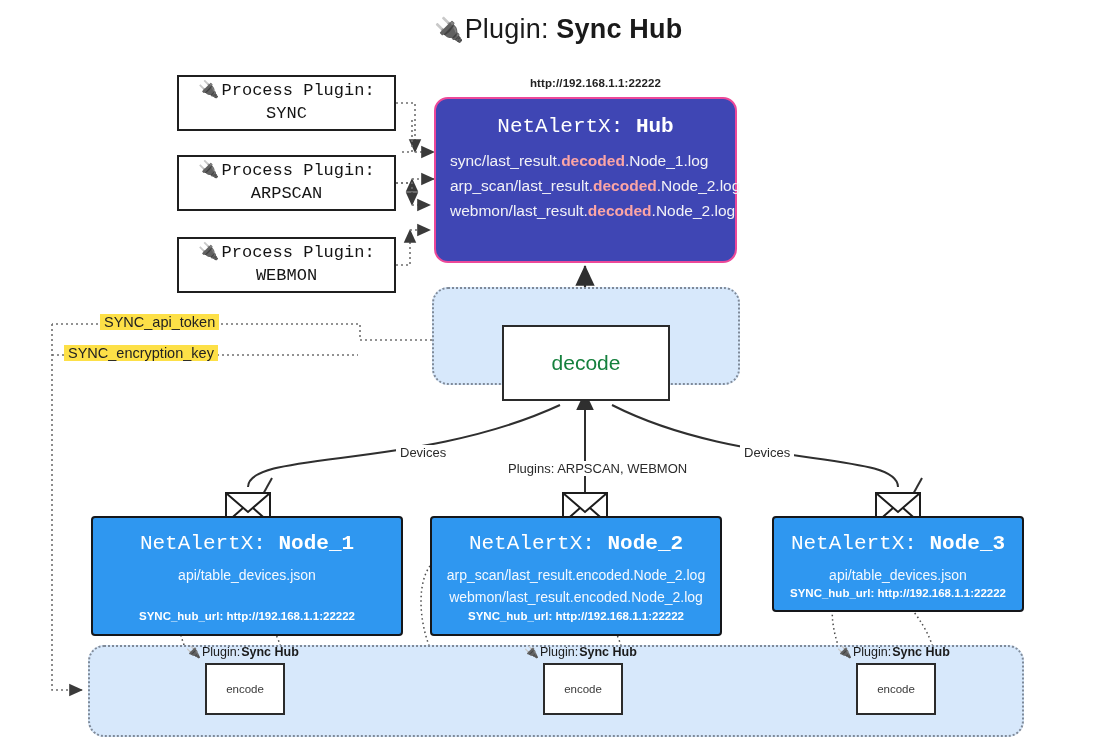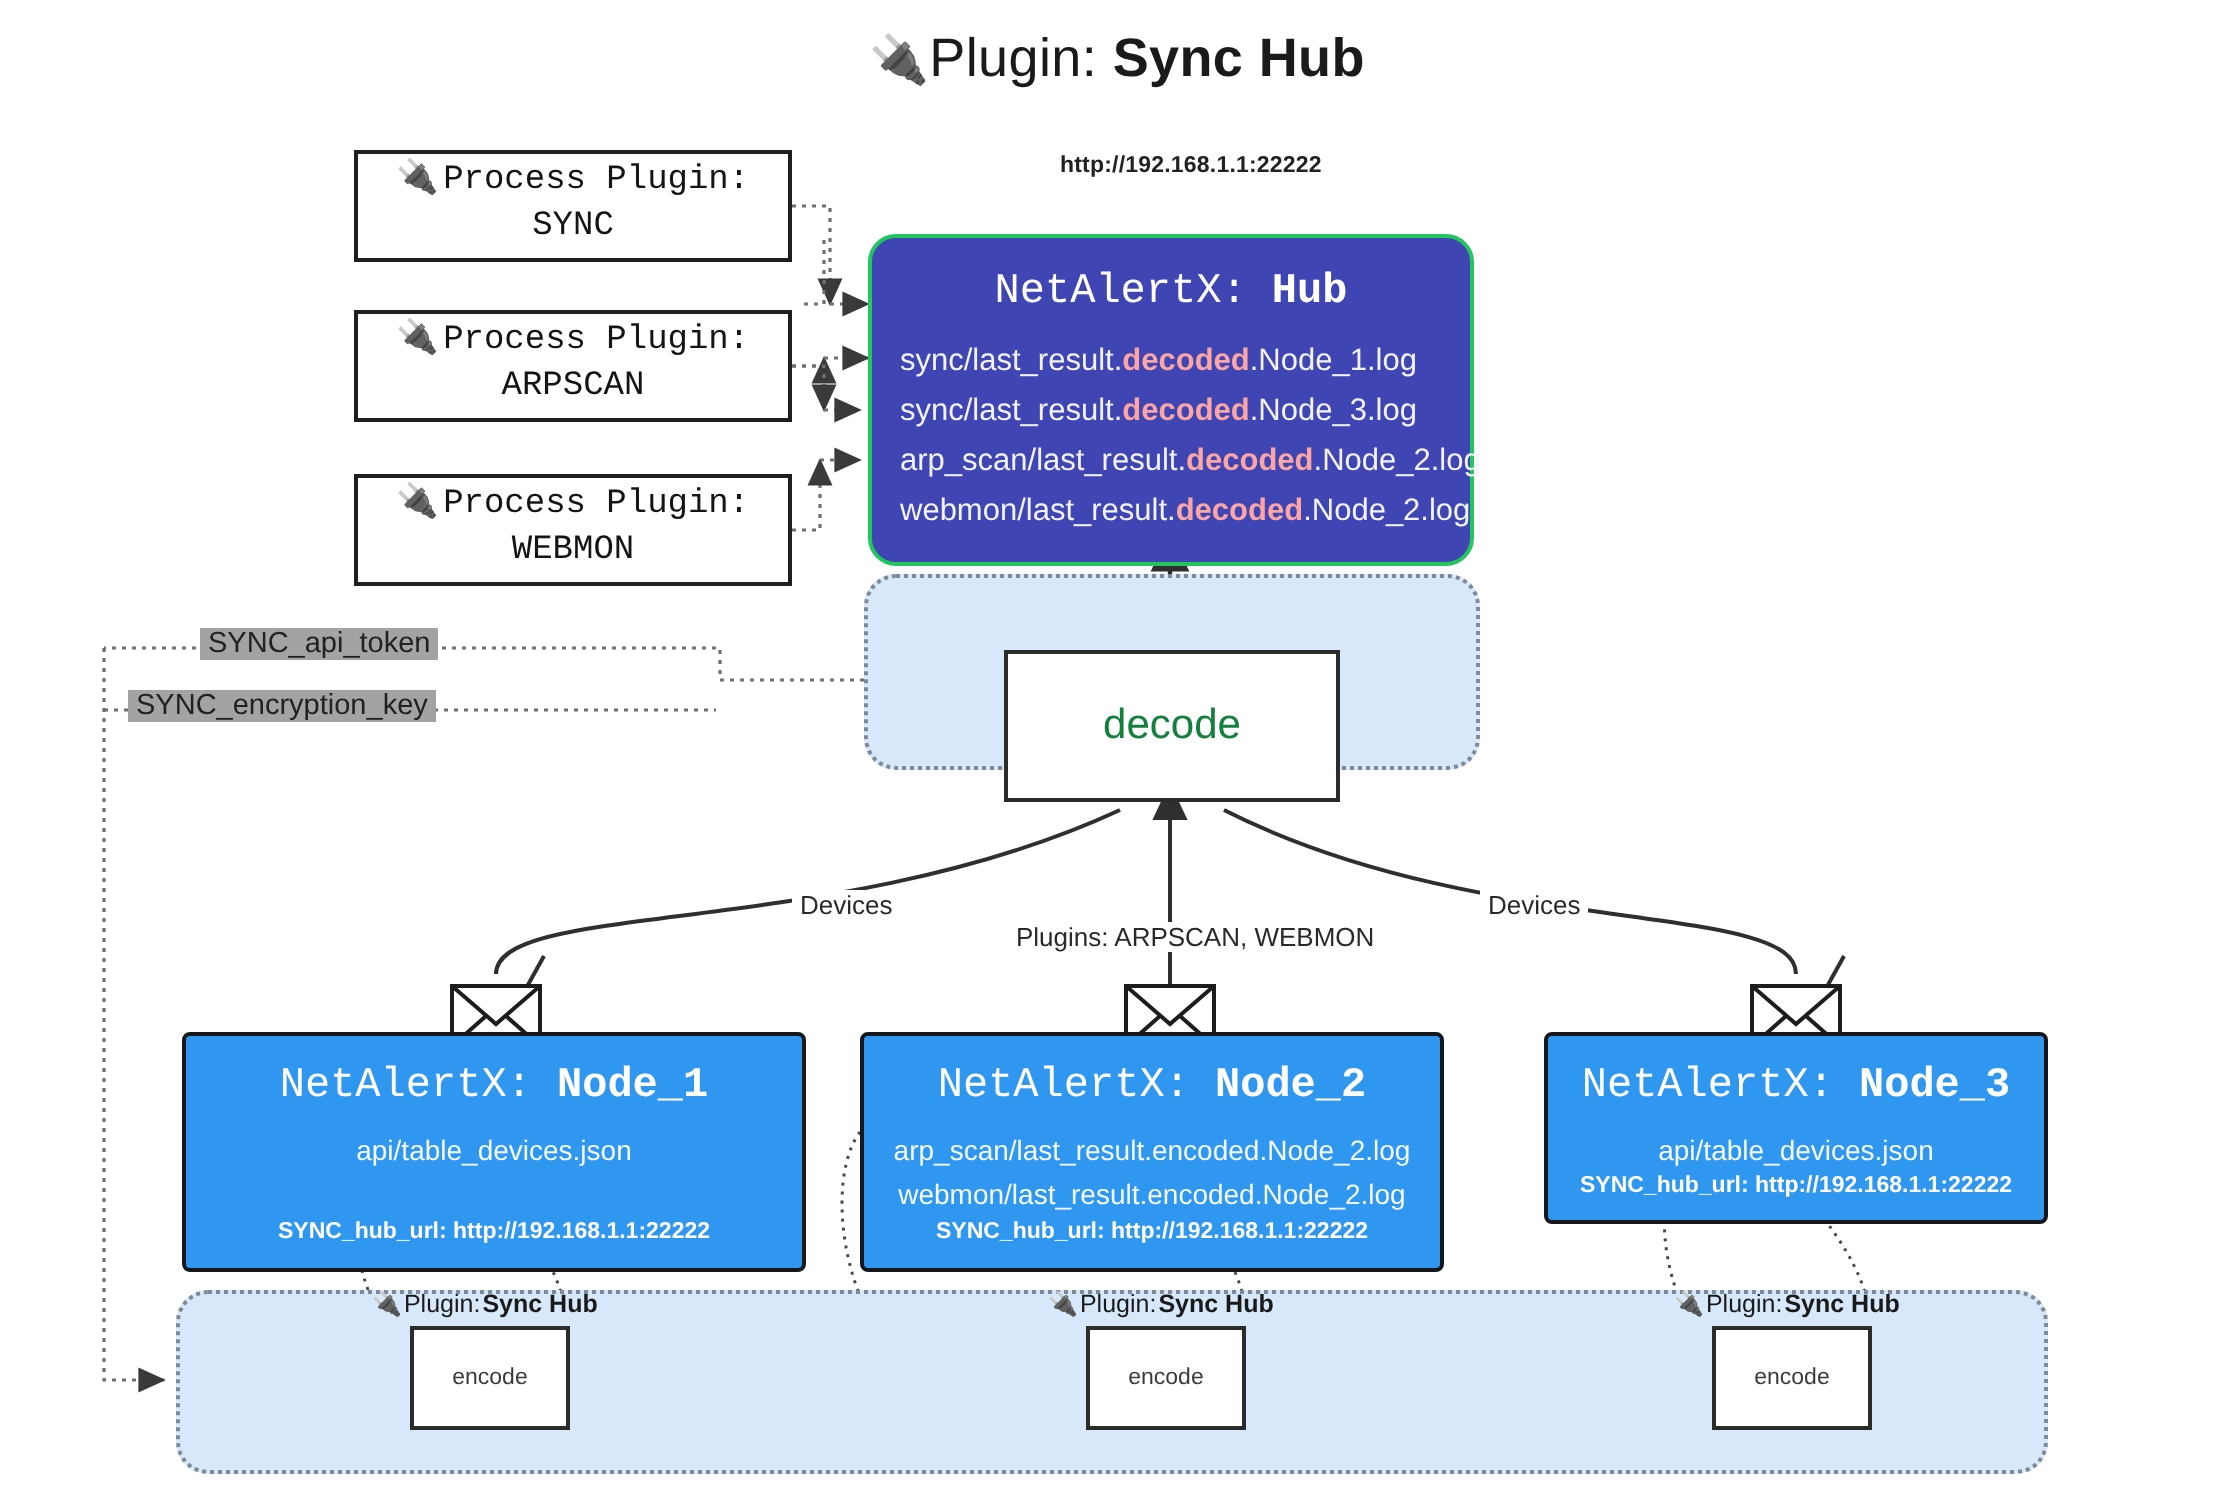--- a/index.html
+++ b/index.html
@@ -33,25 +33,24 @@
     align-items:center; justify-content:center;
     line-height:1.35;
     text-align:center;
   }
   .pbox .l1 { display:flex; align-items:center; gap:2px; }
   .pbox .l1 .plug { font-size:17px; }
 
   .hub {
     position:absolute;
     background:#3f46b4;
-    border:2px solid #22c55e;
+    border:2px solid #ec4899;
     border-radius:14px;
     color:#ffffff;
     padding:10px 14px 12px 14px;
-    margin-top:20px;
   }
   .hub .htitle {
     text-align:center;
     font-family:"Liberation Mono","DejaVu Sans Mono",monospace;
     font-size:21px;
     margin:6px 0 10px 0;
   }
   .hub .htitle b { font-weight:bold; }
   .hub .hline {
     font-size:15.5px;
@@ -127,21 +126,21 @@
   .edge-label {
     position:absolute;
     font-size:13px; color:#2a2a2a;
     background:#ffffff;
     padding:0 4px;
     white-space:nowrap;
   }
   .key-label {
     position:absolute;
     font-size:14.5px; color:#222;
-    background:#a3a3a3;
+    background:#fde047;
     padding:0 4px;
     white-space:nowrap;
   }
 </style>
 </head>
 <body>
 
 <div id="stage">
 
   <div class="page-title">
@@ -240,21 +239,20 @@
     <div>WEBMON</div>
   </div>
 
   <div class="hub-url" style="left:530px; top:77px;">http://192.168.1.1:22222</div>
 
   <div class="hub" style="left:434px; top:97px; width:303px; height:166px;">
     <div class="htitle">
       <span>NetAlertX: </span><b>Hub</b>
     </div>
     <div class="hline"><span>sync/last_result.</span><b>decoded</b><span>.Node_1.log</span></div>
-    <div class="hline"><span>sync/last_result.</span><b>decoded</b><span>.Node_3.log</span></div>
     <div class="hline"><span>arp_scan/last_result.</span><b>decoded</b><span>.Node_2.log</span></div>
     <div class="hline"><span>webmon/last_result.</span><b>decoded</b><span>.Node_2.log</span></div>
   </div>
 
   <div class="container-blue" style="left:432px; top:287px; width:308px; height:98px;"></div>
   <div class="decode-box" style="left:502px; top:298px; width:168px; height:76px;">decode</div>
 
   <div class="key-label" style="left:100px; top:314px;">SYNC_api_token</div>
   <div class="key-label" style="left:64px; top:345px;">SYNC_encryption_key</div>
 

